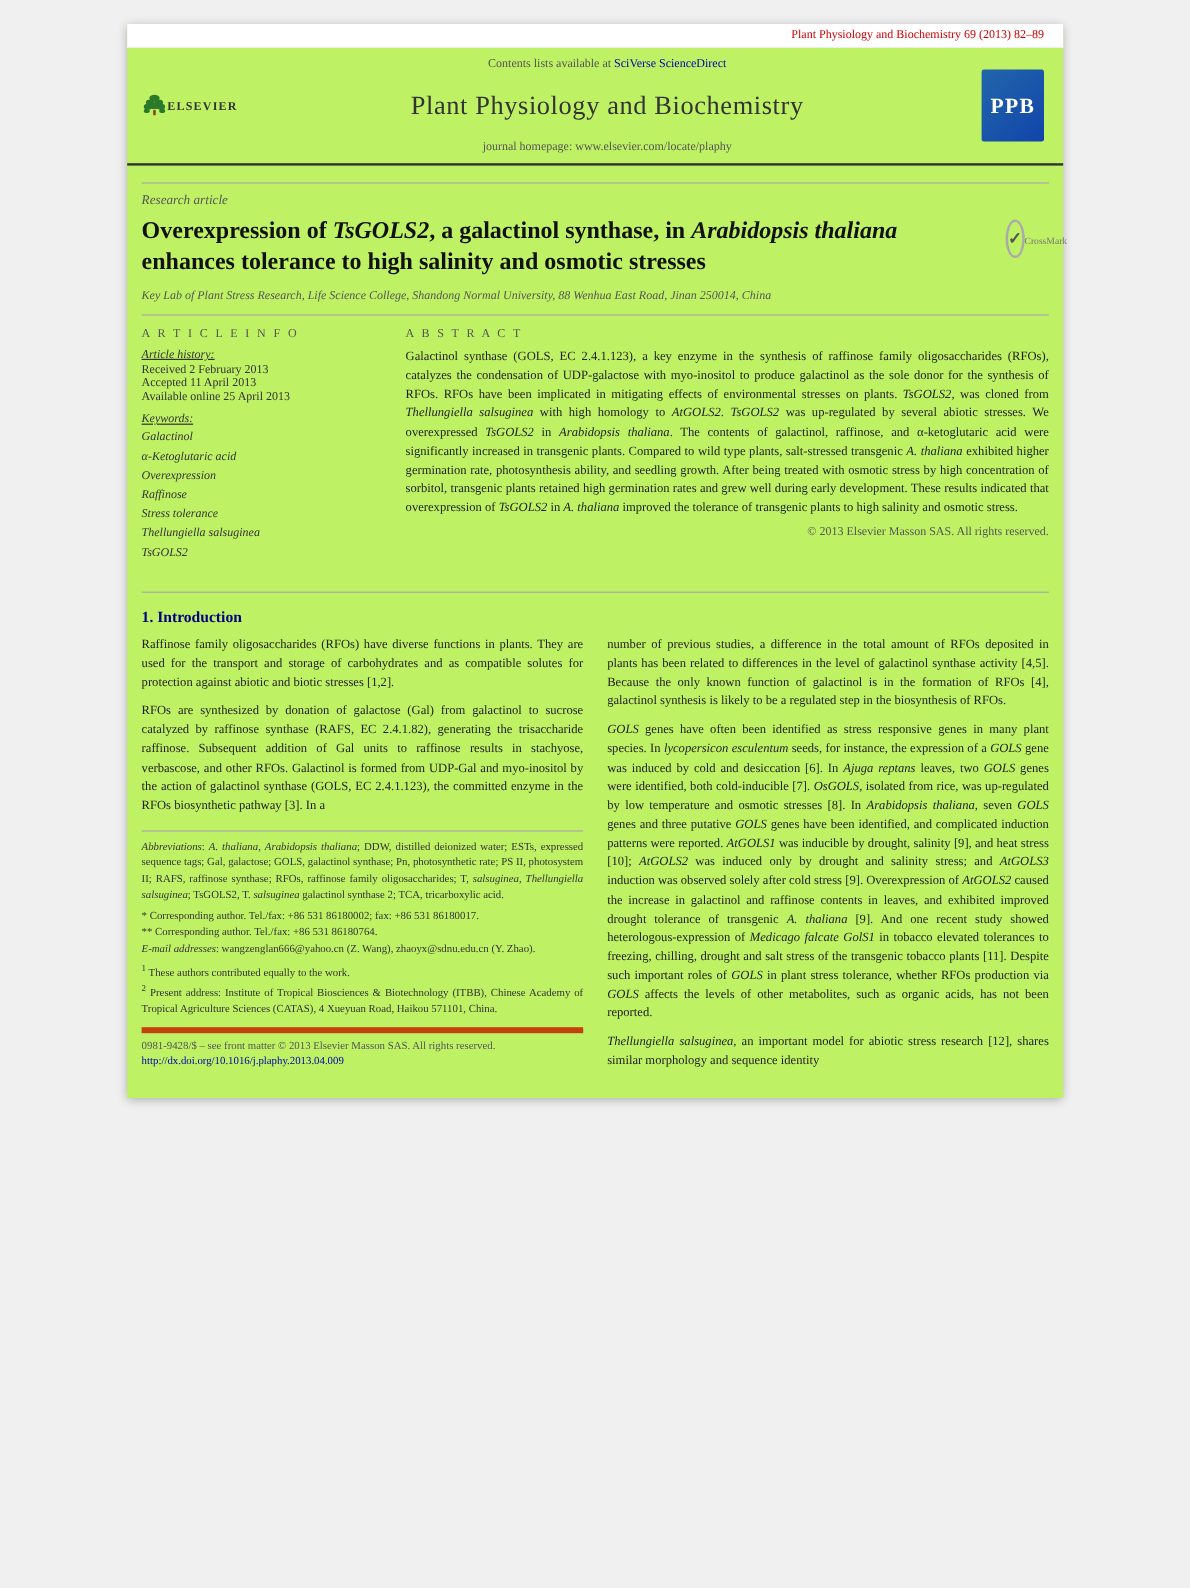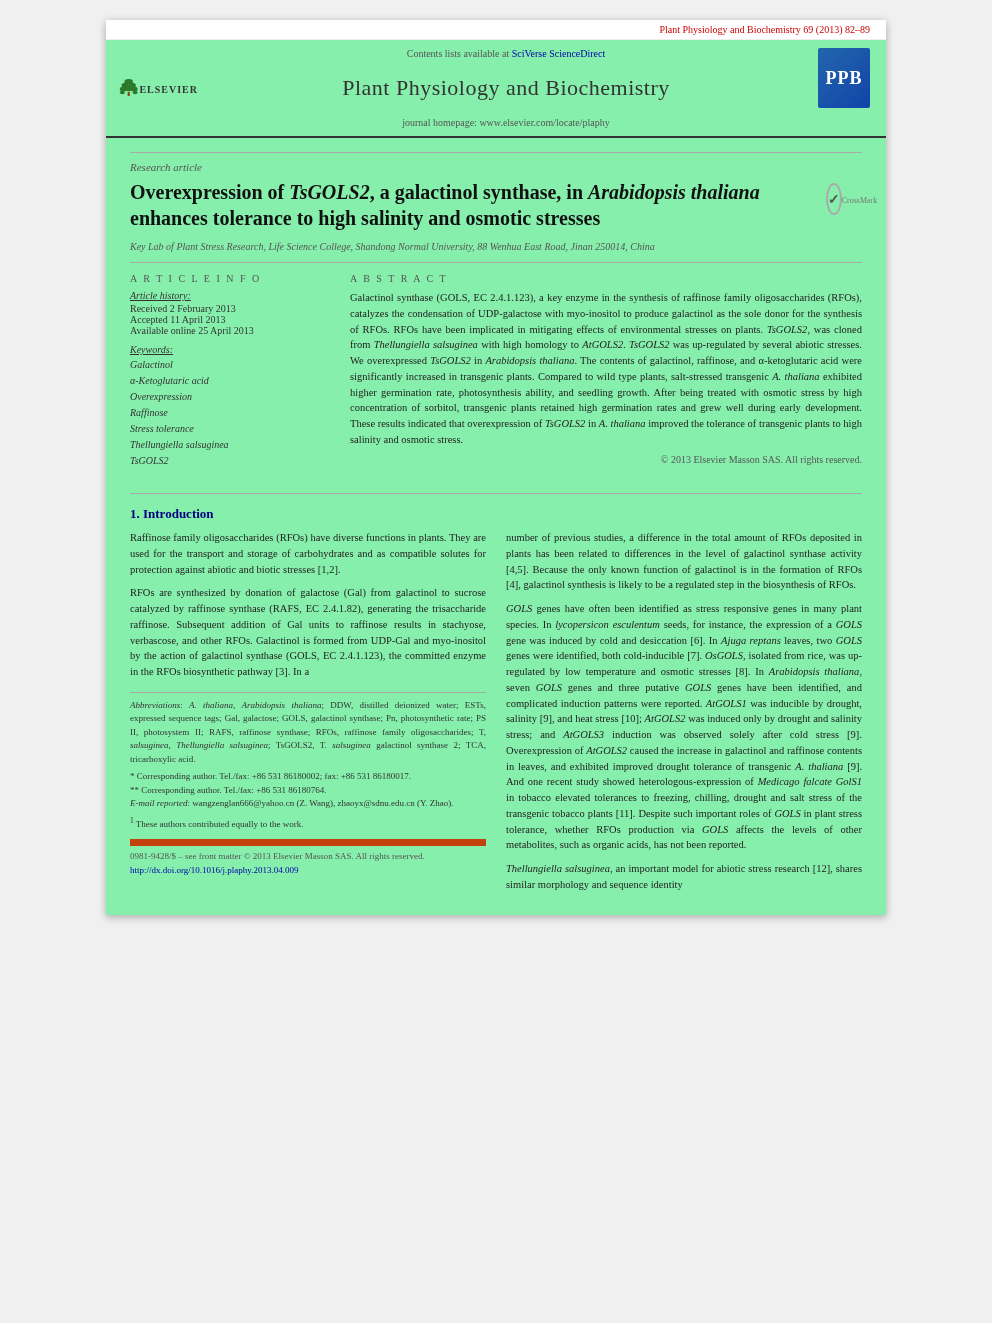--- a/index.html
+++ b/index.html
@@ -5,21 +5,21 @@
     * { margin: 0; padding: 0; box-sizing: border-box; }
     body {
       font-family: 'Times New Roman', Times, serif;
       background: #f0f0f0;
       display: flex;
       justify-content: center;
       padding: 20px 0;
     }
     .page {
       width: 780px;
-      background: #86efac;
+      background: #bef264;
       padding: 0;
       box-shadow: 0 2px 8px rgba(0,0,0,0.3);
     }
     .top-bar {
       background: #fff;
       text-align: right;
       padding: 4px 16px;
       font-size: 10px;
       color: #c00;
       border-bottom: 1px solid #eee;
@@ -73,37 +73,38 @@
       letter-spacing: 0.5px;
     }
     .journal-homepage {
       font-size: 10px;
       color: #555;
     }
     .ppb-logo {
       width: 60px;
       min-width: 60px;
       display: flex;
+      align-items: center;
       justify-content: center;
     }
     .ppb-box {
       width: 52px;
       height: 60px;
       background: linear-gradient(135deg, #2266aa 0%, #1144aa 100%);
       display: flex;
       align-items: center;
       justify-content: center;
       color: white;
       font-size: 18px;
       font-weight: bold;
       letter-spacing: 1px;
       border-radius: 2px;
     }
     .content {
-      padding: 14px 24px;
+      padding: 14px 12px;
     }
     .research-article-label {
       font-size: 11px;
       font-style: italic;
       color: #555;
       margin-bottom: 6px;
       border-top: 1px solid #aaa;
       padding-top: 8px;
     }
     .article-title-block {
@@ -260,21 +261,21 @@
       line-height: 1.5;
     }
     .footnotes em {
       font-style: italic;
     }
     .page-footer {
       font-size: 9px;
       color: #555;
       margin-top: 8px;
       padding-top: 4px;
-      border-top: 7px solid #c2410c;
+      border-top: 5px solid #c2410c;
     }
     .footer-link {
       color: #00a;
       text-decoration: none;
     }
   </style>
 </head>
 <body>
 
 <div class="page">
@@ -379,22 +380,23 @@
           <p class="intro-para">
             RFOs are synthesized by donation of galactose (Gal) from galactinol to sucrose catalyzed by raffinose synthase (RAFS, EC 2.4.1.82), generating the trisaccharide raffinose. Subsequent addition of Gal units to raffinose results in stachyose, verbascose, and other RFOs. Galactinol is formed from UDP-Gal and myo-inositol by the action of galactinol synthase (GOLS, EC 2.4.1.123), the committed enzyme in the RFOs biosynthetic pathway [3]. In a
           </p>
 
           <div class="footnotes">
             <div>
               <em>Abbreviations</em>: <em>A. thaliana</em>, <em>Arabidopsis thaliana</em>; DDW, distilled deionized water; ESTs, expressed sequence tags; Gal, galactose; GOLS, galactinol synthase; Pn, photosynthetic rate; PS II, photosystem II; RAFS, raffinose synthase; RFOs, raffinose family oligosaccharides; T, <em>salsuginea</em>, <em>Thellungiella salsuginea</em>; TsGOLS2, T. <em>salsuginea</em> galactinol synthase 2; TCA, tricarboxylic acid.
             </div>
             <div style="margin-top:4px;">* Corresponding author. Tel./fax: +86 531 86180002; fax: +86 531 86180017.</div>
             <div>** Corresponding author. Tel./fax: +86 531 86180764.</div>
-            <div><em>E-mail reported</em>: wangzenglan666@yahoo.cn (Z. Wang), zhaoyx@sdnu.edu.cn (Y. Zhao).</div>
+            <div><em>E-mail addresses</em>: wangzenglan666@yahoo.cn (Z. Wang), zhaoyx@sdnu.edu.cn (Y. Zhao).</div>
             <div style="margin-top:4px;"><sup>1</sup> These authors contributed equally to the work.</div>
+            <div><sup>2</sup> Present address: Institute of Tropical Biosciences &amp; Biotechnology (ITBB), Chinese Academy of Tropical Agriculture Sciences (CATAS), 4 Xueyuan Road, Haikou 571101, China.</div>
           </div>
 
           <div class="page-footer">
             <div>0981-9428/$ – see front matter © 2013 Elsevier Masson SAS. All rights reserved.</div>
             <div>
               <a class="footer-link">http://dx.doi.org/10.1016/j.plaphy.2013.04.009</a>
             </div>
           </div>
         </div>
 

